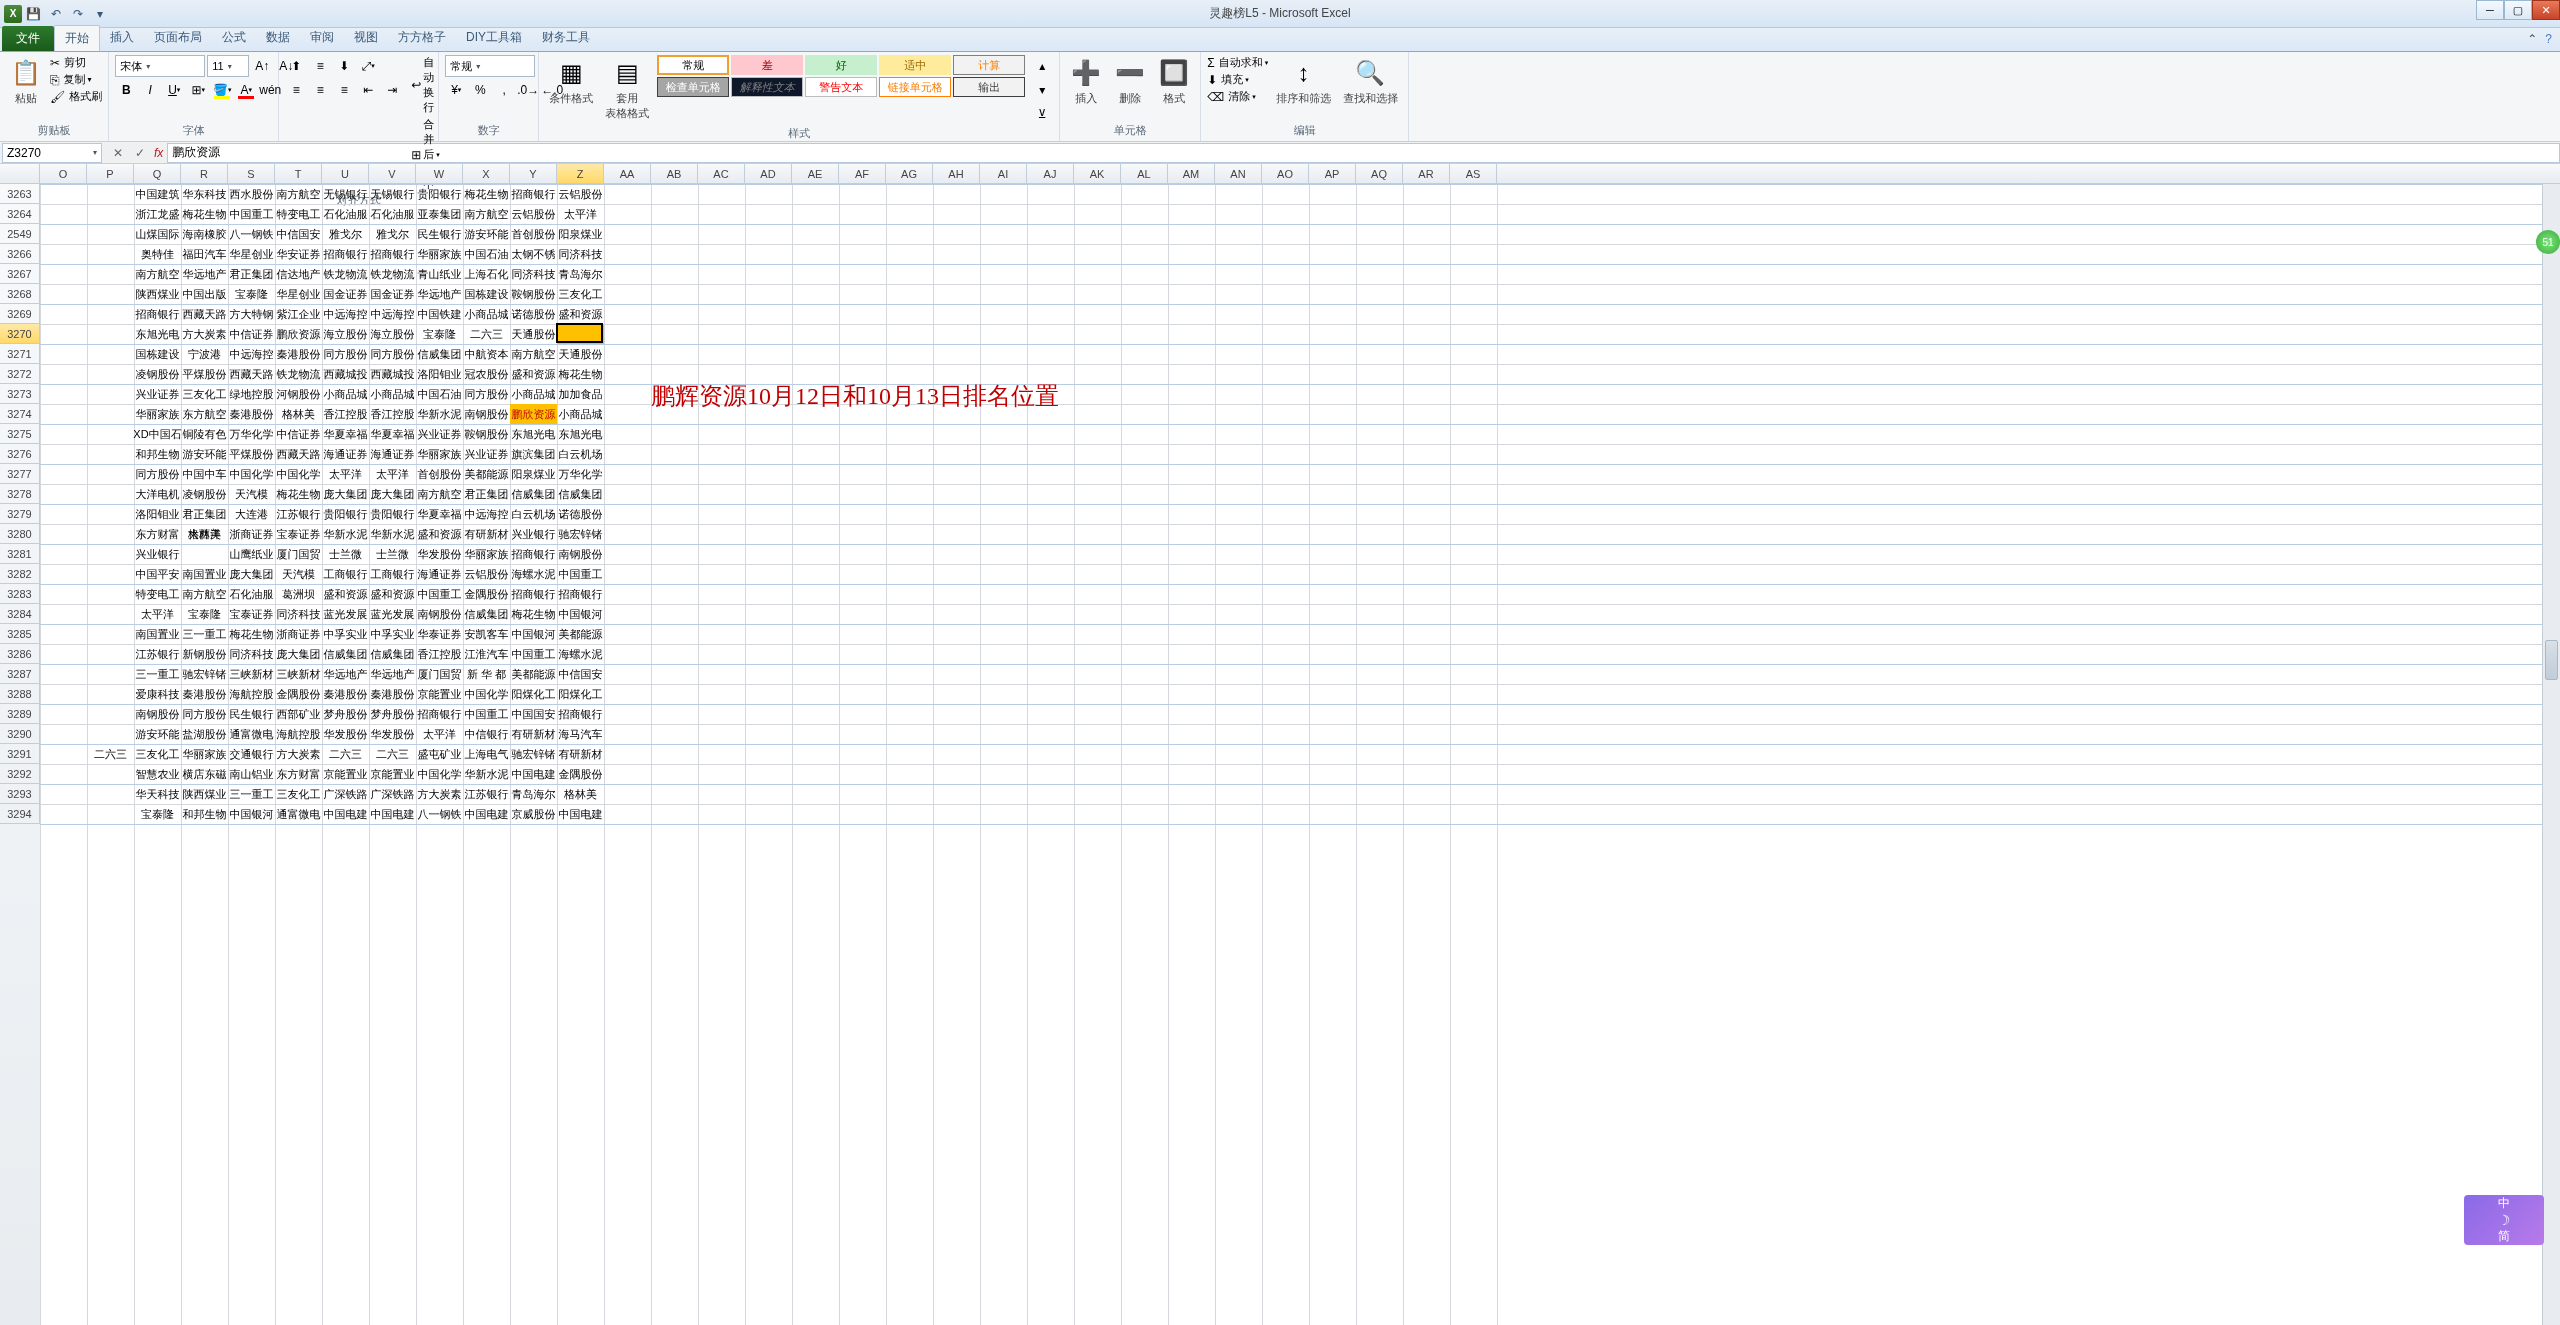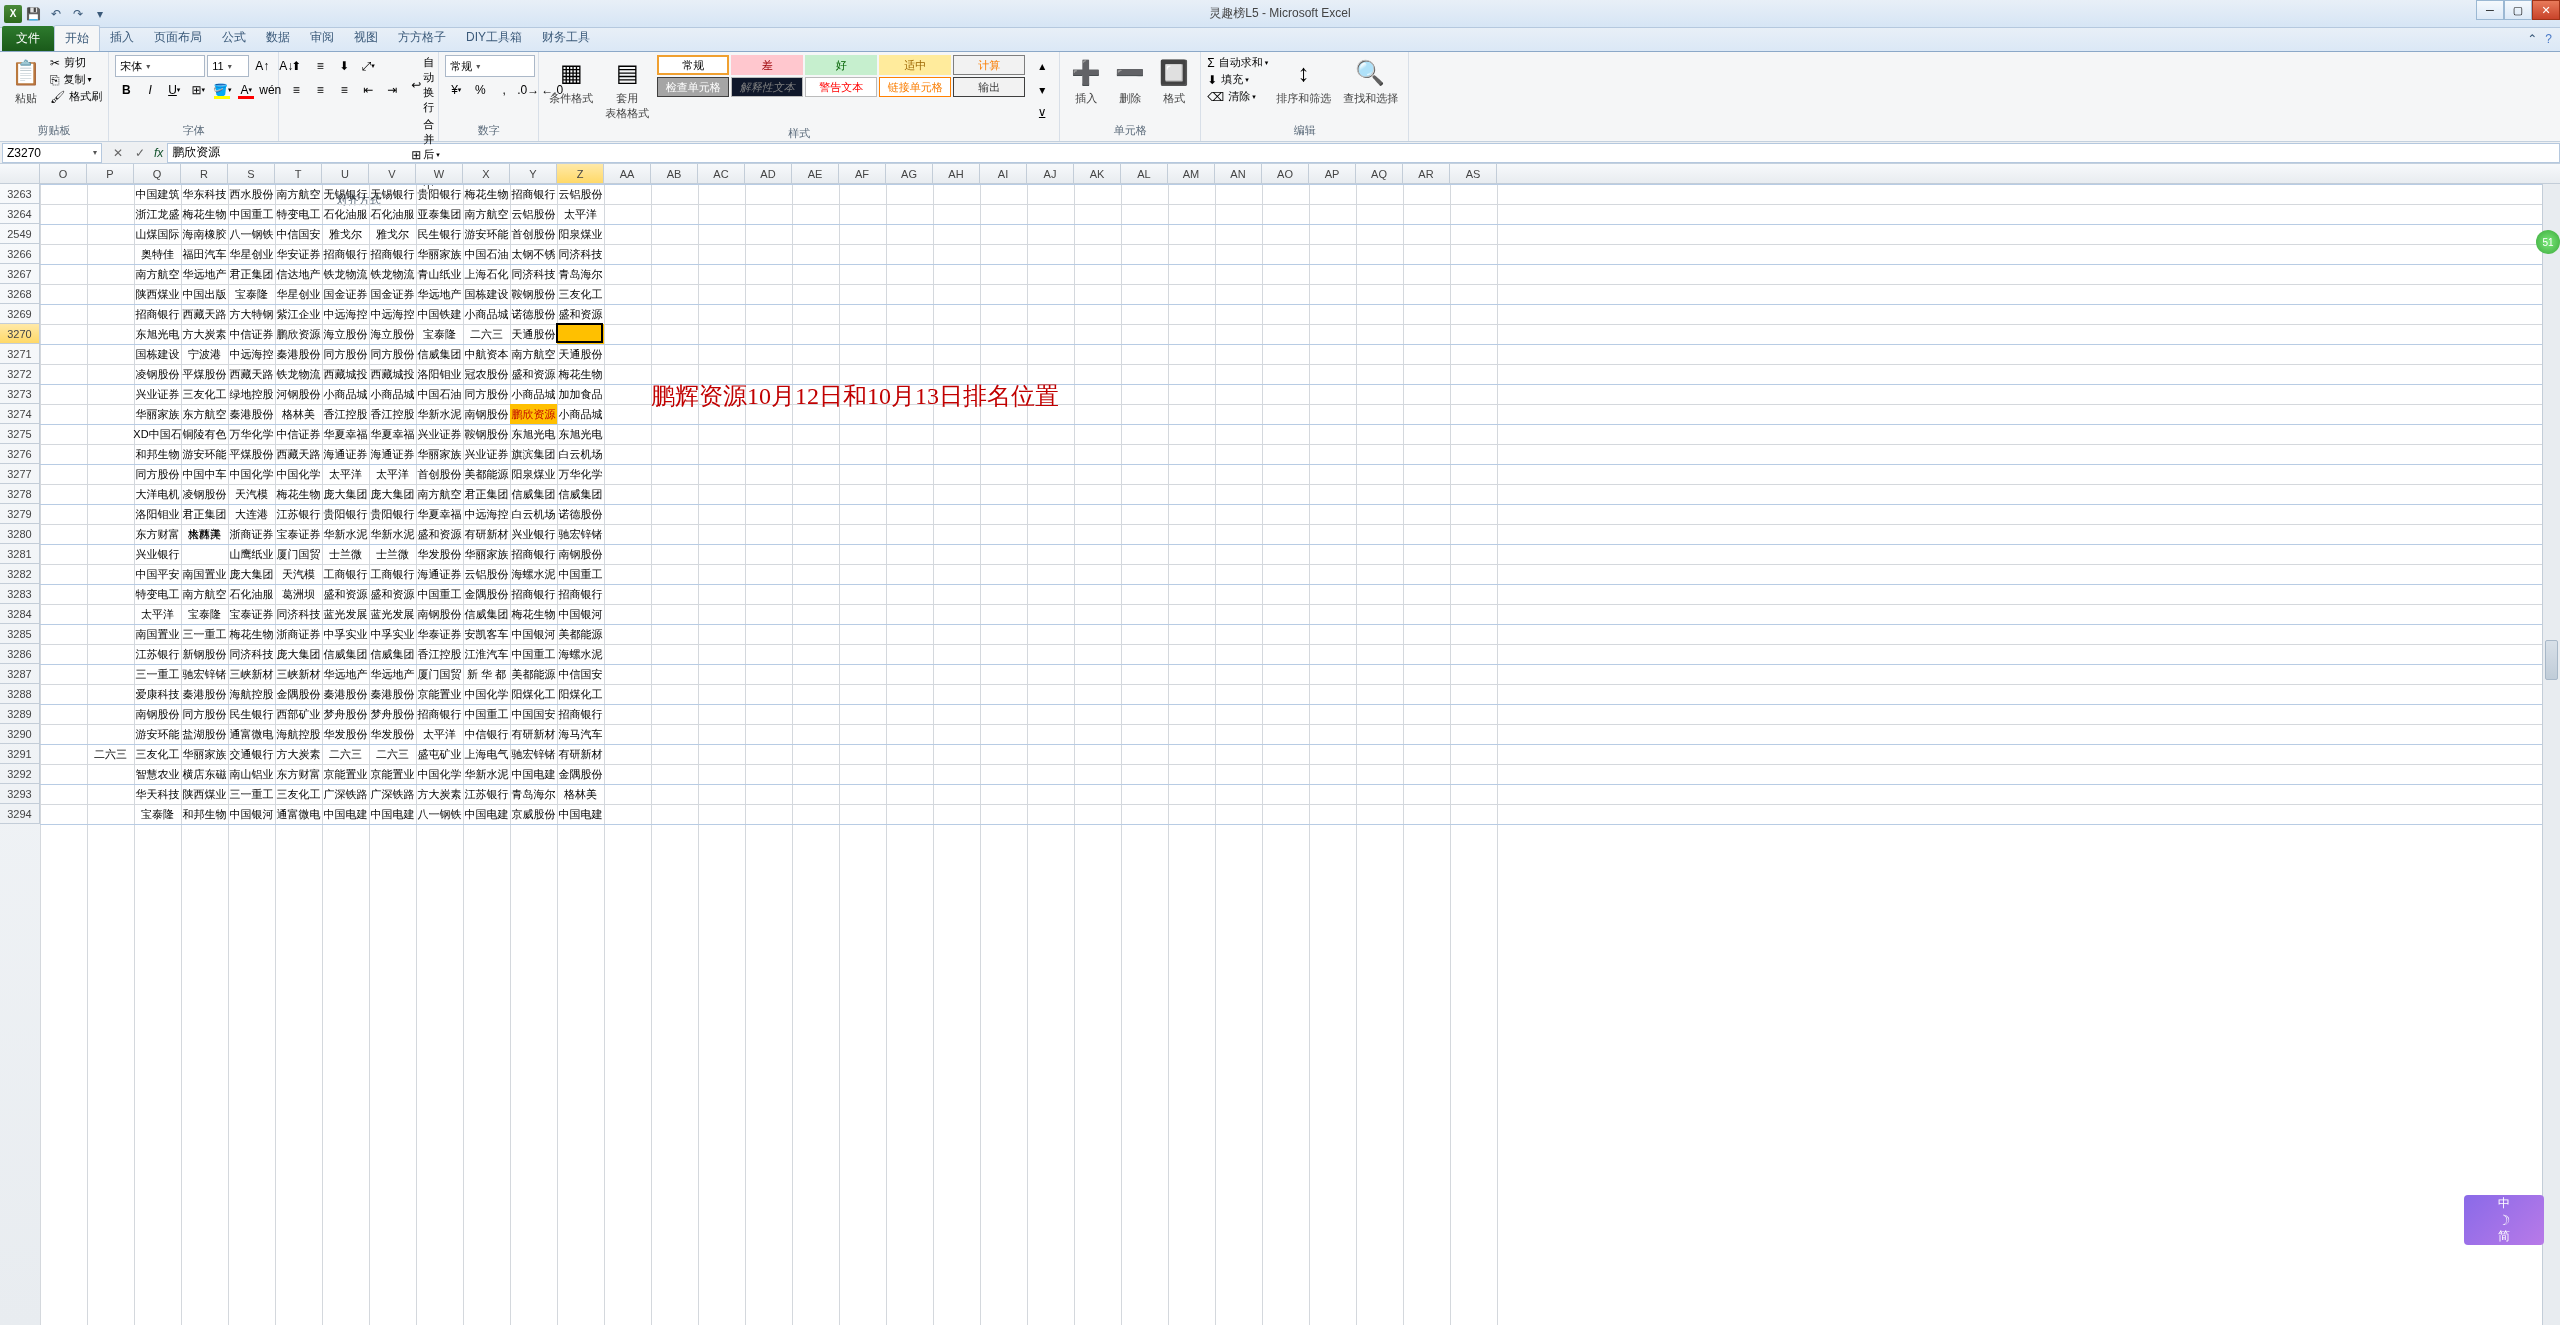--- a/index.html
+++ b/index.html
@@ -40,21 +40,21 @@
 
 .styles-gallery { display: flex; gap: 2px; }
 .style-cell { width: 72px; height: 20px; border: 1px solid #bbb; display: flex; align-items: center; justify-content: center; font-size: 11px; }
 
 
 .formula-bar { height: 22px; background: #eef0f2; border-bottom: 1px solid #c3d0de; display: flex; align-items: center; }
 .name-box { width: 100px; height: 20px; border: 1px solid #b5c8de; background: #fff; margin: 0 2px; display: flex; align-items: center; padding: 0 4px; }
 .name-box .arrow { margin-left: auto; font-size: 8px; color: #555; }
 .fb-btns { display: flex; gap: 2px; margin: 0 4px; }
 .fb-btns div { width: 20px; height: 20px; display: flex; align-items: center; justify-content: center; color: #666; }
-.fx-label { font-style: italic; color: #14532d; margin-right: 4px; }
+.fx-label { font-style: italic; color: #b91c1c; margin-right: 4px; }
 .formula-input { flex: 1; height: 20px; border: 1px solid #b5c8de; background: #fff; padding: 0 4px; display: flex; align-items: center; }
 
 
 .grid-area { position: absolute; top: 164px; bottom: 0; left: 0; right: 0; overflow: hidden; display: flex; flex-direction: column; }
 .col-headers { height: 20px; display: flex; background: linear-gradient(#f7f9fb,#e8ecf0); border-bottom: 1px solid #c3cdd8; }
 .rowhead-corner { width: 40px; border-right: 1px solid #c3cdd8; background: linear-gradient(#f7f9fb,#e8ecf0); }
 .ch { width: 47px; border-right: 1px solid #c3cdd8; display: flex; align-items: center; justify-content: center; font-size: 11px; color: #444; }
 .ch.sel { background: linear-gradient(#ffe9a8,#ffd968); }
 .grid-body { flex: 1; display: flex; overflow: hidden; }
 .row-headers { width: 40px; background: linear-gradient(#f7f9fb,#e8ecf0); }

